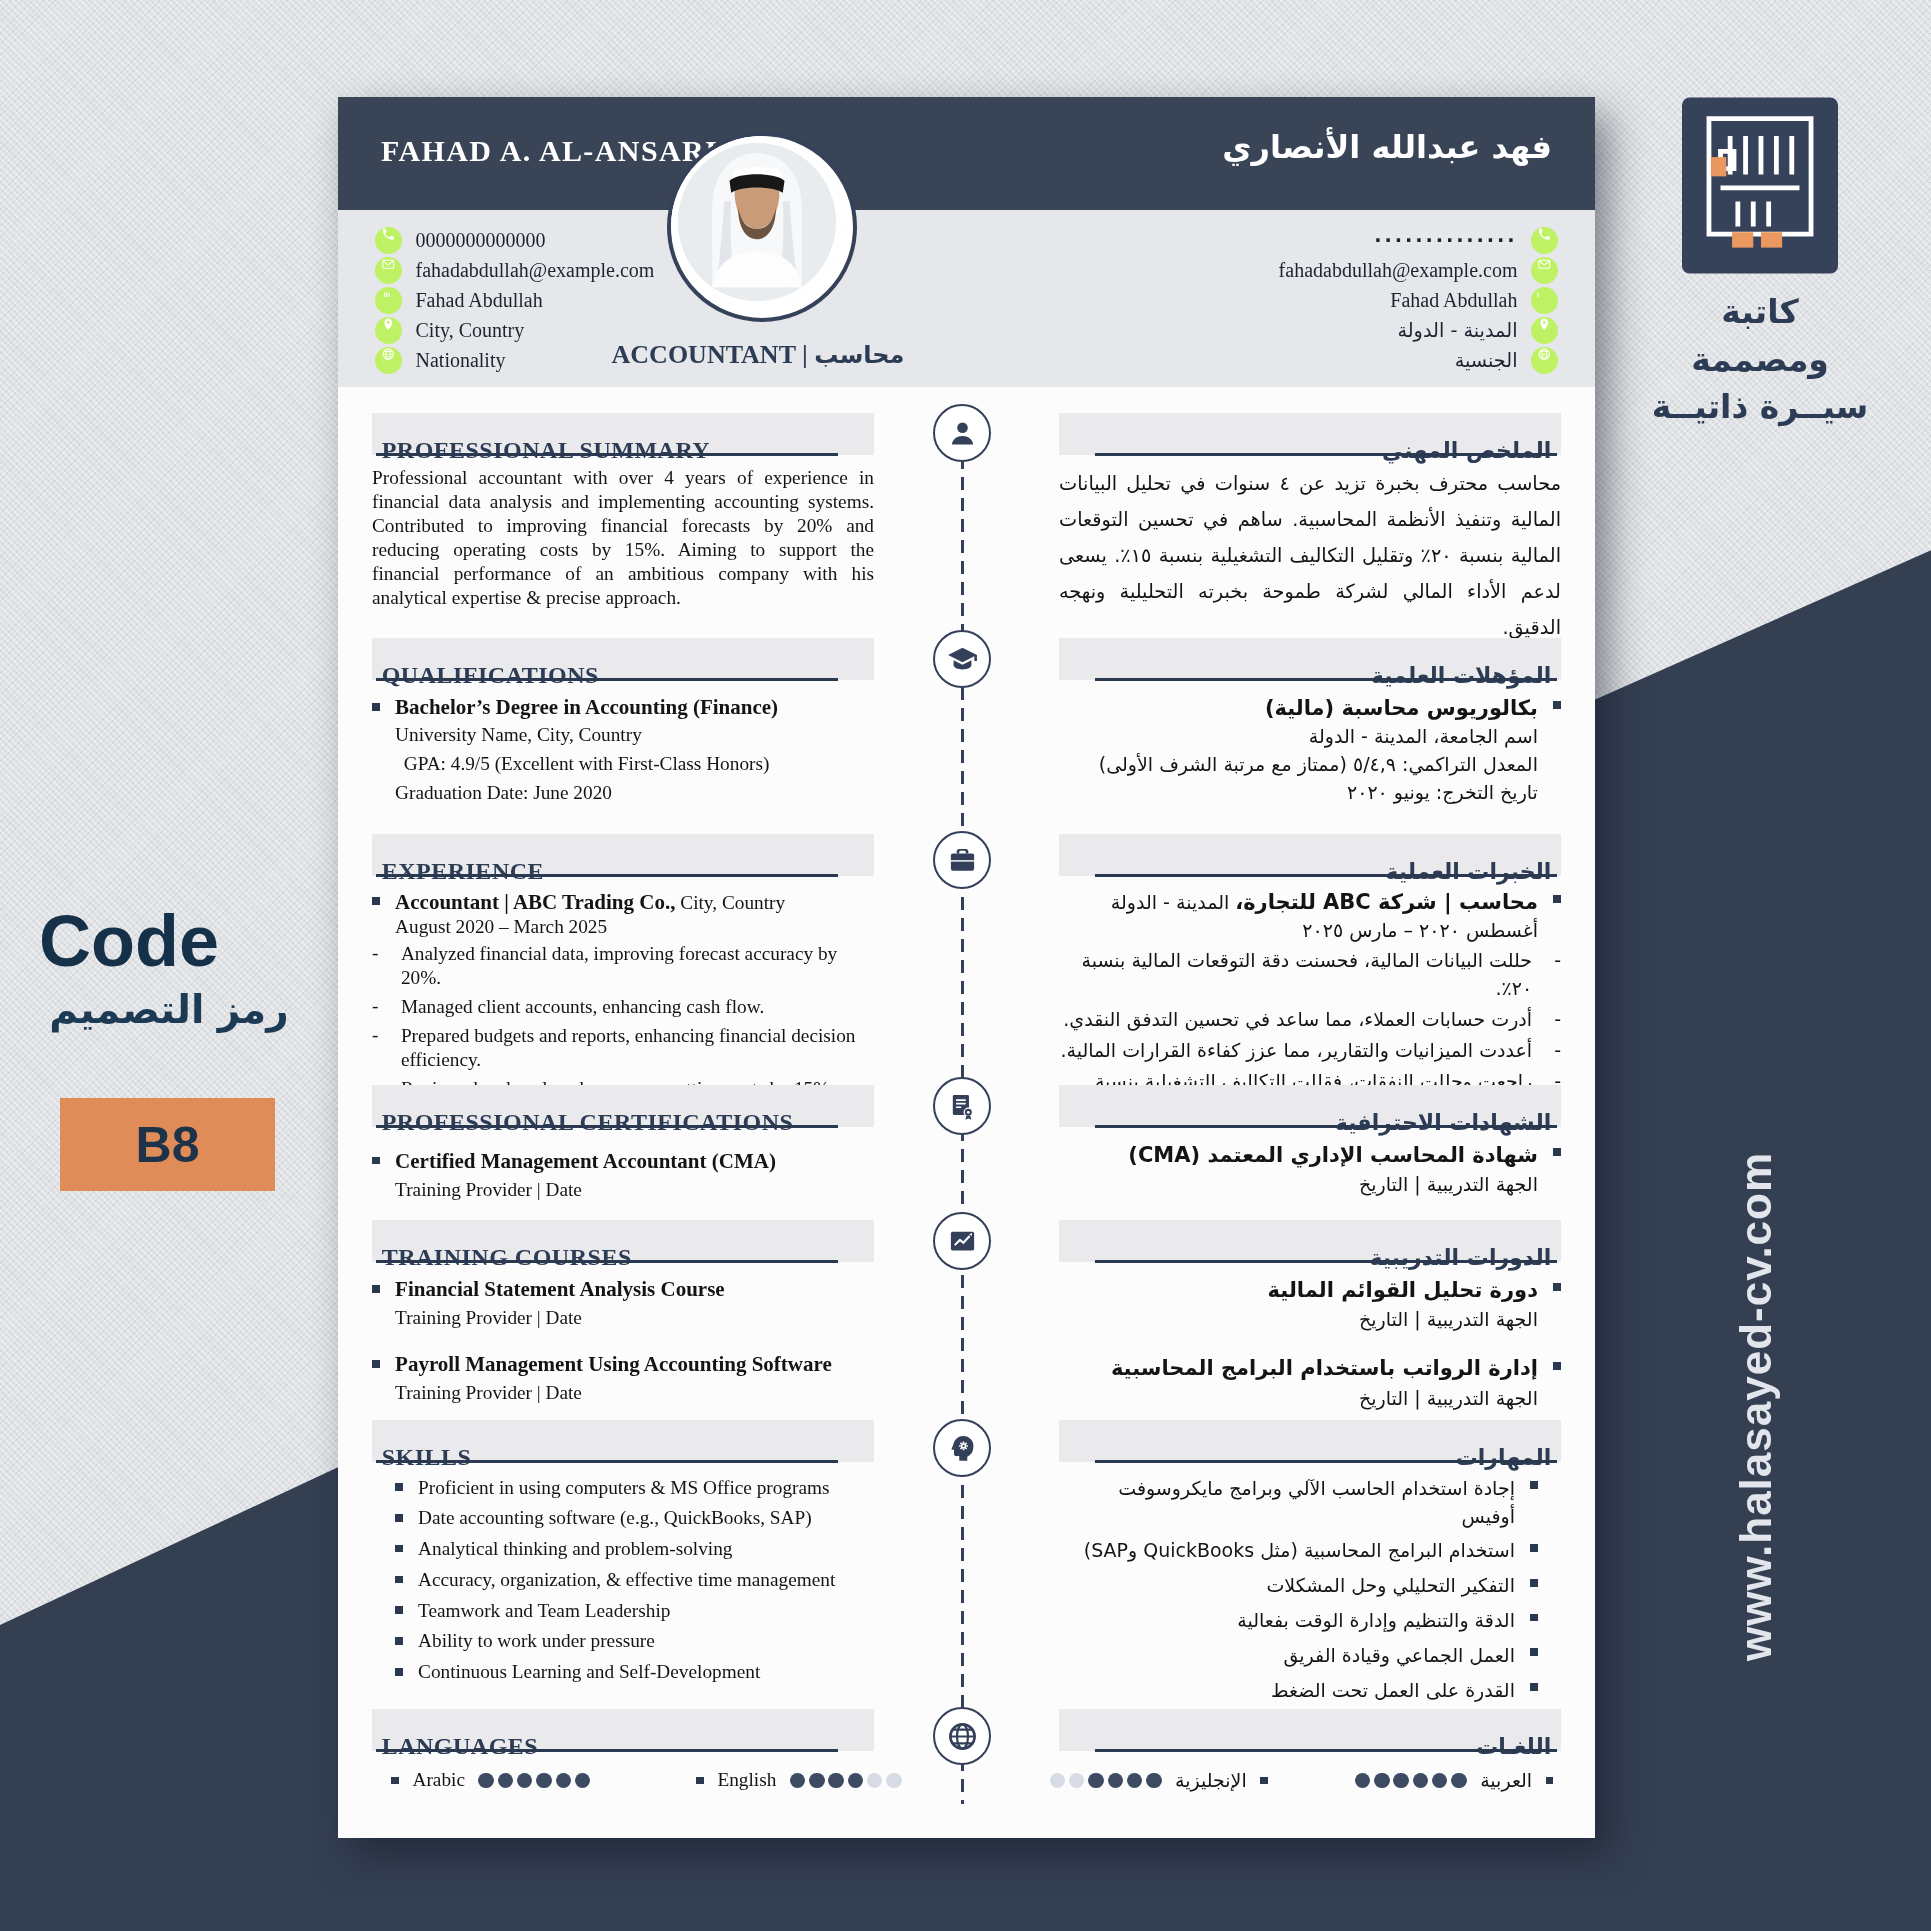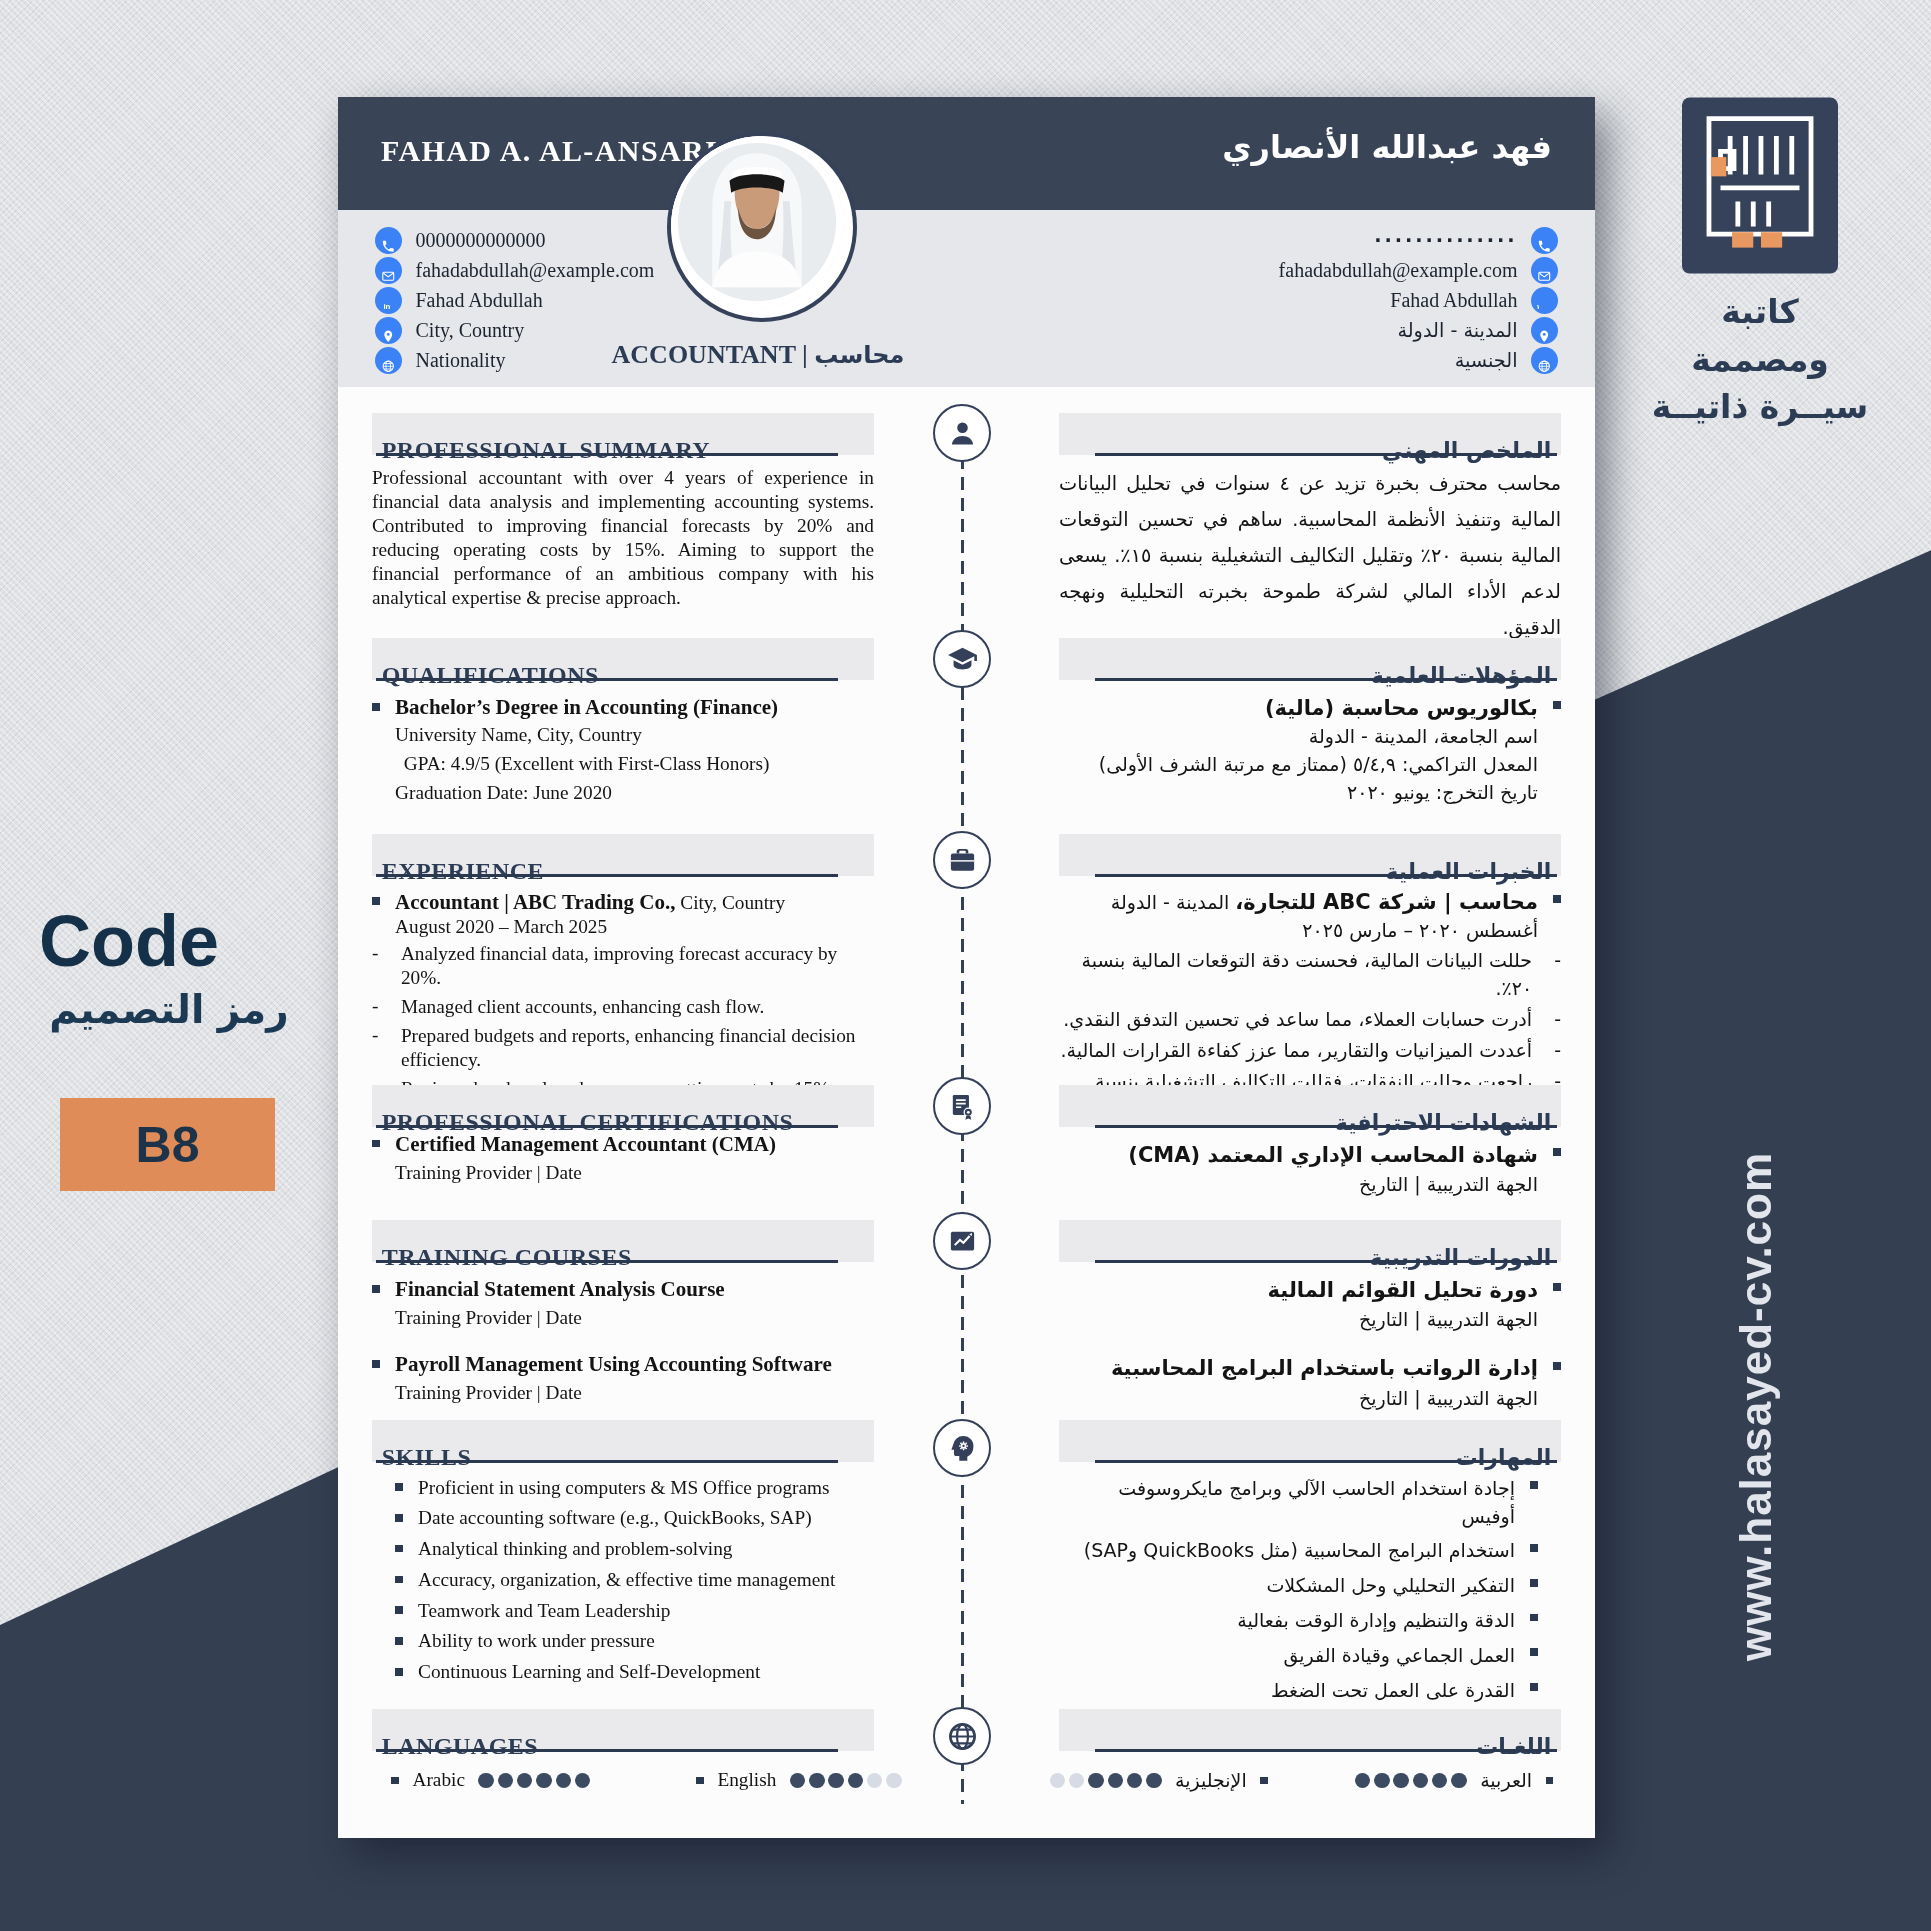--- a/index.html
+++ b/index.html
@@ -35,22 +35,22 @@
   .contact-strip{position:absolute;left:0;top:113px;width:100%;height:177px;background:#e5e7ea;}
   .photo{position:absolute;left:329px;top:35px;width:182px;height:182px;border-radius:50%;
     border:4.8px solid #36415a;background:#fff;z-index:5;overflow:hidden;}
   .cv-title{position:absolute;left:174px;top:243px;width:492px;text-align:center;z-index:6;
     color:#2c3c55;font-weight:bold;font-size:26px;font-family:"Liberation Serif","DejaVu Serif",serif;}
   .cv-title .ar{font-family:"DejaVu Sans",sans-serif;font-size:24px;}
   .contact-list{position:absolute;top:128px;margin:0;padding:0;list-style:none;}
   .contact-list li{height:30px;display:flex;align-items:center;gap:13.5px;}
   .contact-list.left{left:37px;}
   .contact-list.right{right:37px;direction:rtl;}
-  .cicon{width:27px;height:27px;border-radius:50%;background:#3b82f6;flex:0 0 27px;
-    display:flex;align-items:flex-end;justify-content:center;}
+  .cicon{width:27px;height:27px;border-radius:50%;background:#bef264;flex:0 0 27px;
+    display:flex;align-items:flex-start;justify-content:center;}
   .ctext{font-size:20px;color:#1c2430;font-family:"Liberation Serif","DejaVu Serif",serif;}
   .contact-list.right .ctext{font-family:"DejaVu Sans",sans-serif;font-size:19.3px;}
   .phone-dots{font-weight:bold;letter-spacing:2.9px;font-size:23px;}
   
   .tl-line{position:absolute;left:623px;top:338px;width:2.9px;height:1369px;
     background:repeating-linear-gradient(to bottom,#34405a 0 12.6px,transparent 12.6px 21px);}
   .tl-node{position:absolute;left:595px;width:54px;height:54px;border-radius:50%;background:#fff;
     border:2.9px solid #34405a;display:flex;align-items:center;justify-content:center;z-index:4;}
   
   .sec{position:absolute;width:502px;}
@@ -348,21 +348,21 @@
             <span class="itxt">Reviewed and analyzed expenses, cutting costs by 15%.</span>
           </div>
       </div>
     </section>
 
     <section class="sec en" style="top:988px;">
       <div class="sec-bar">
           <span class="hd">PROFESSIONAL CERTIFICATIONS</span>
           <span class="rule"></span>
         </div>
-      <div class="body" style="margin-top:5px;">
+      <div class="body" style="margin-top:22px;">
         <div class="row">
             <span class="sq"></span>
           <div class="itxt"><b>Certified Management Accountant (CMA)</b>
             <div class="meta" style="line-height:27px;">Training Provider | Date</div></div>
           </div>
       </div>
     </section>
 
     <section class="sec en" style="top:1123px;">
       <div class="sec-bar">

